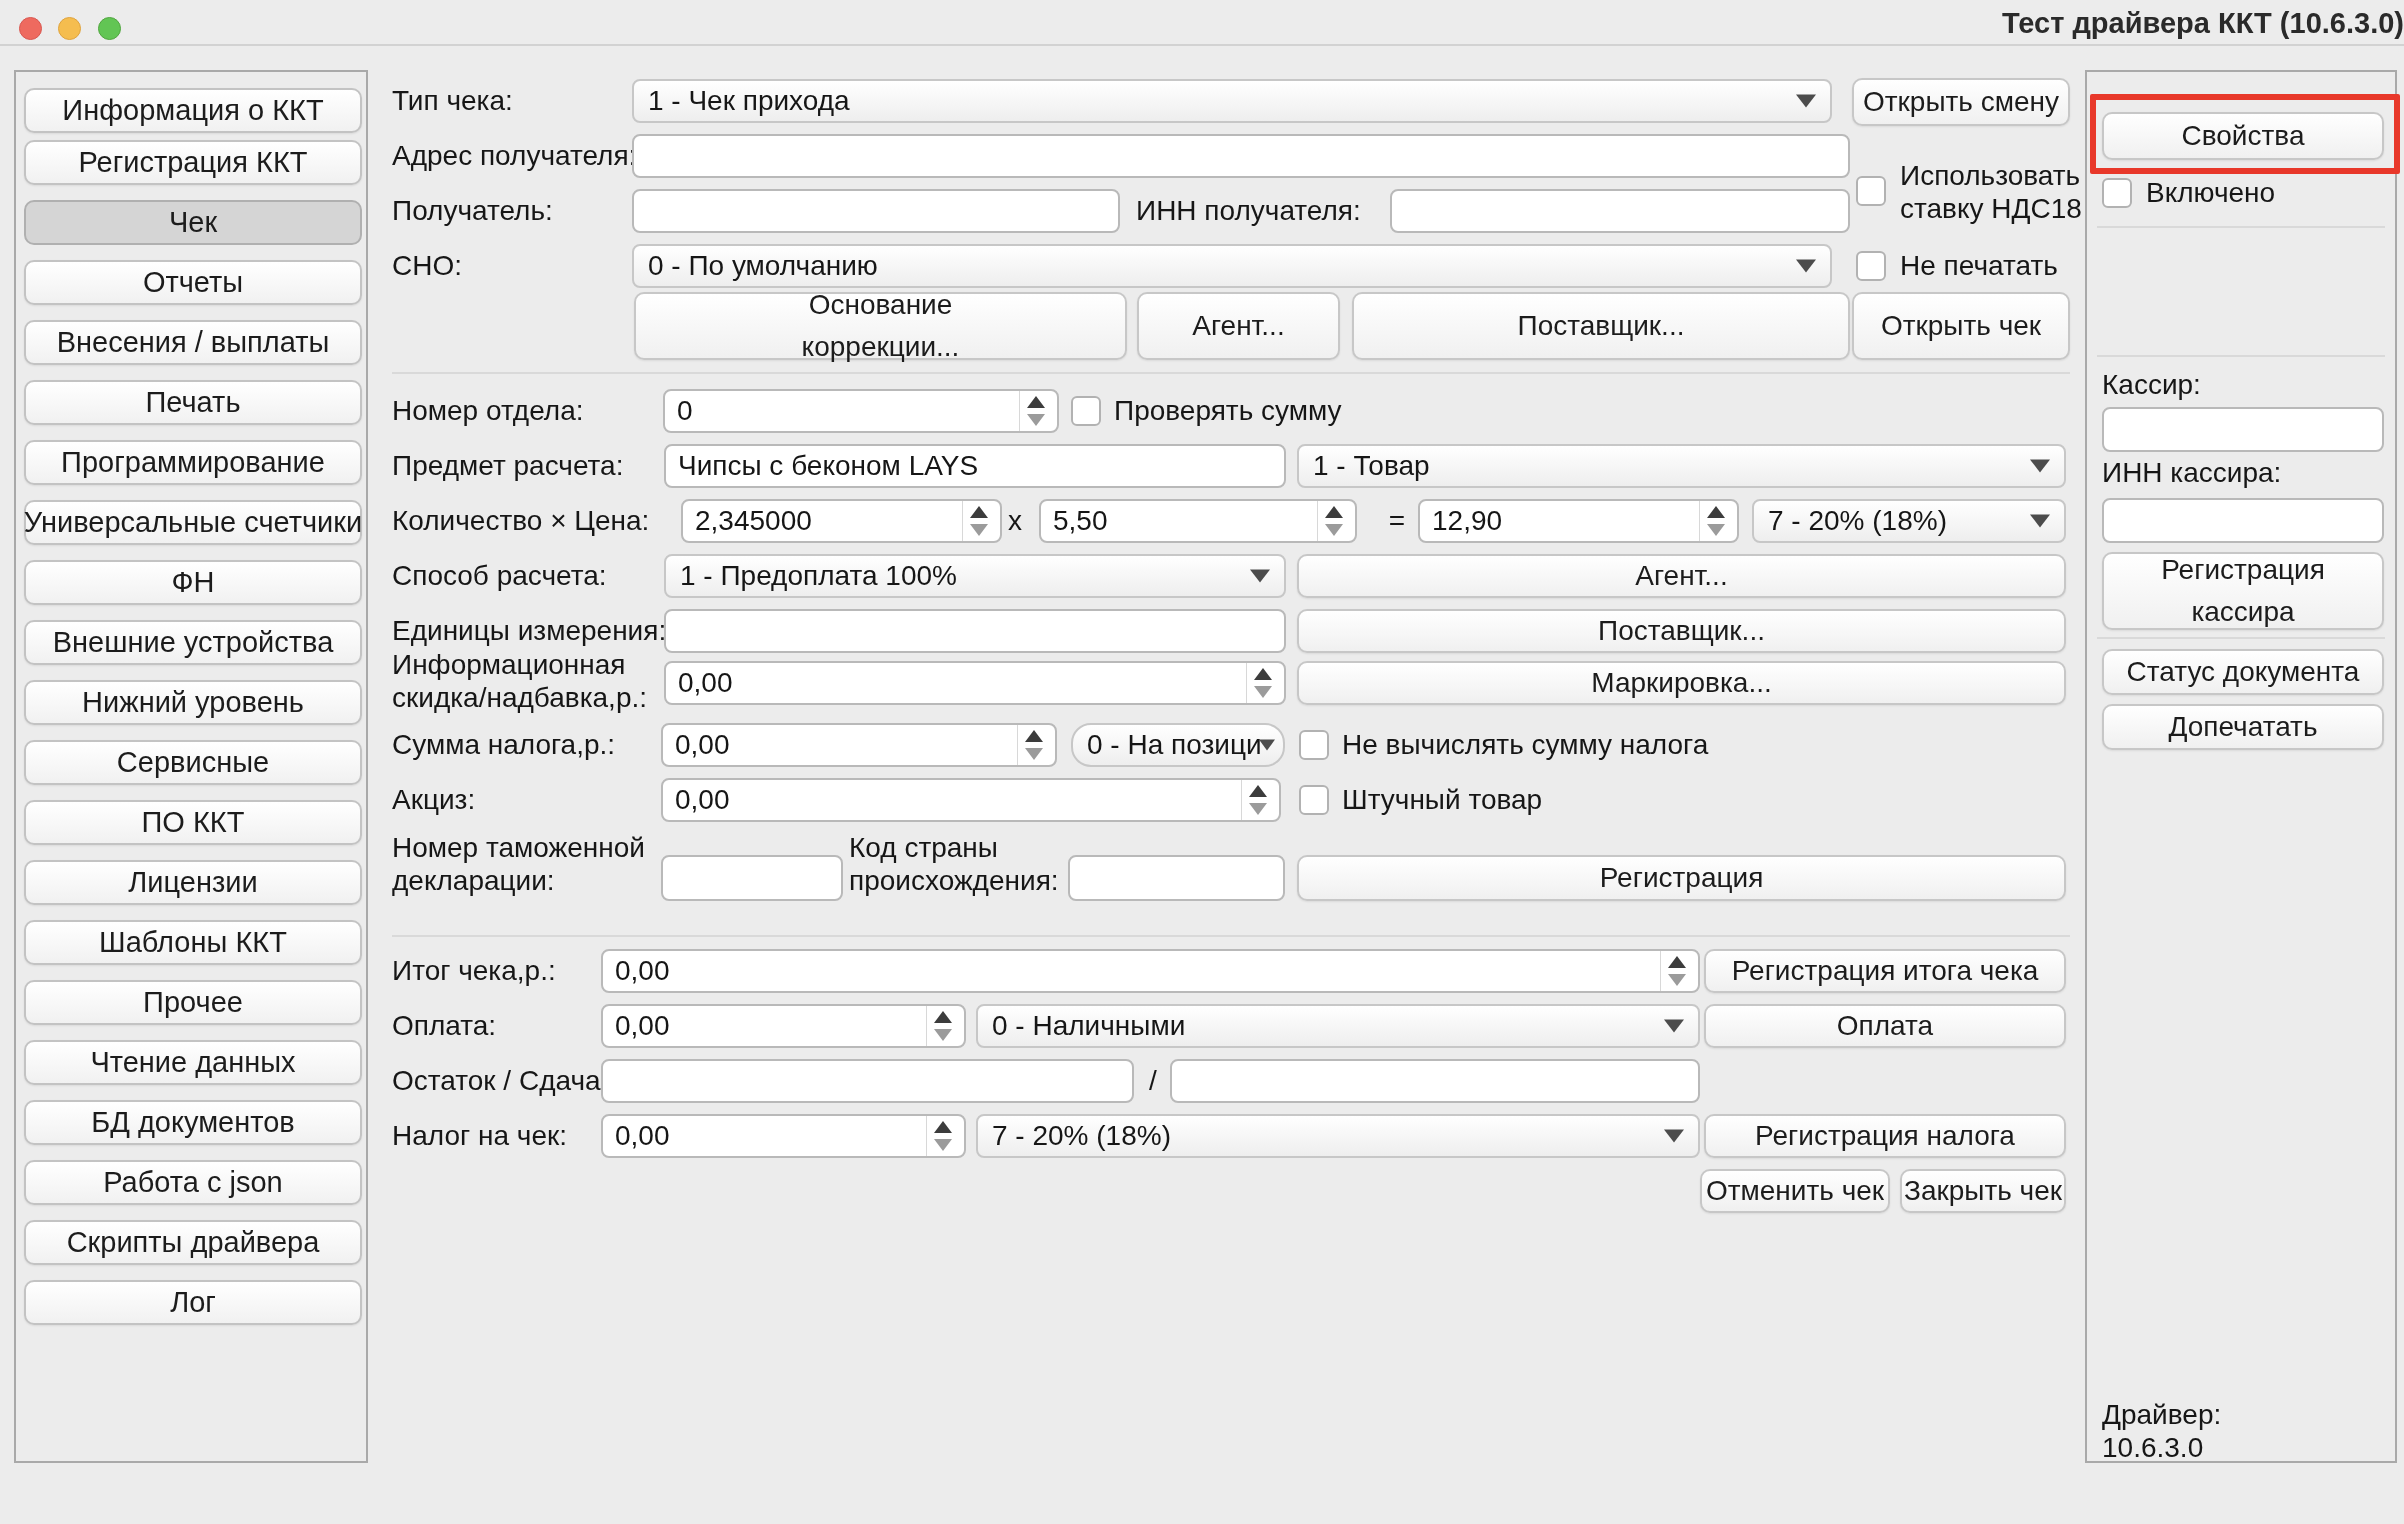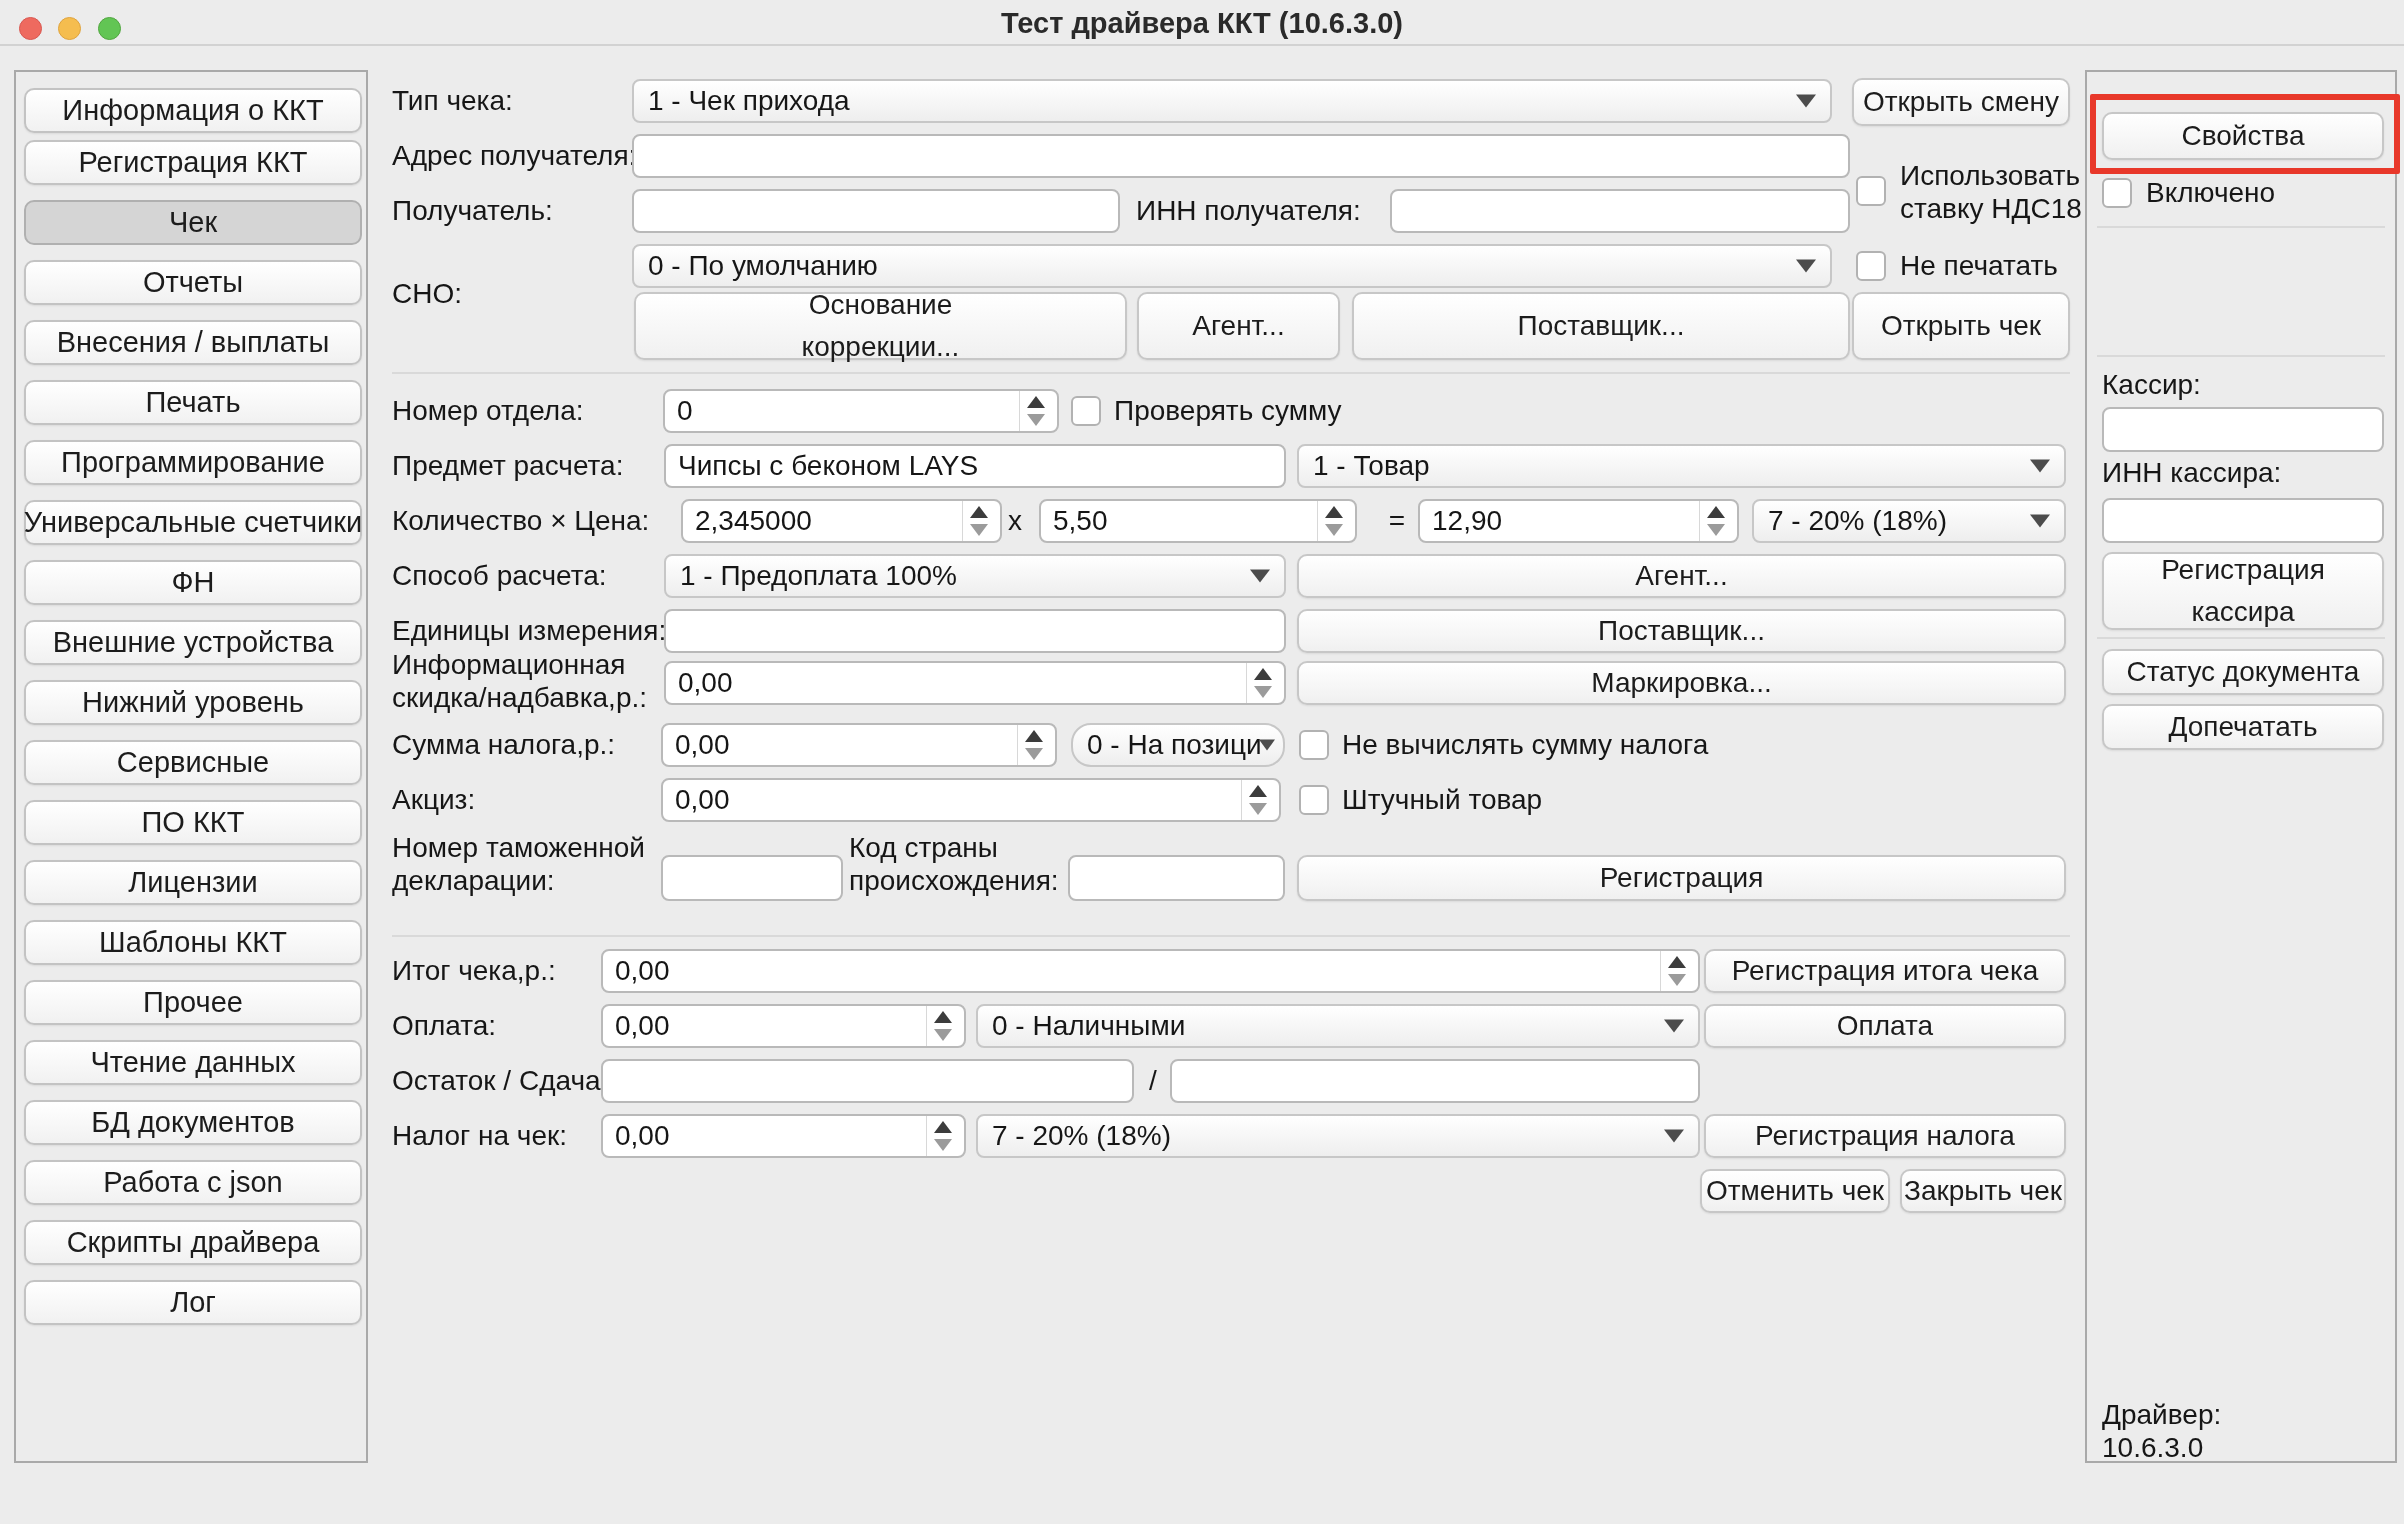--- a/index.html
+++ b/index.html
@@ -8,21 +8,21 @@
     background: #ececec;
     font-family: "Liberation Sans", "DejaVu Sans", sans-serif;
     color: #161616;
     position: relative;
     overflow: hidden;
   }
   .abs { position: absolute; }
 
   
   .titlebar { left:0; top:0; width:2404px; height:46px; background:#ececec; border-bottom:2px solid #d2d2d2; }
-  .title { left:0; top:0; width:2404px; height:46px; line-height:46px; text-align:center; font-size:29px; font-weight:bold; color:#2a2a2a; }
+  .title { left:0; top:0; width:2404px; height:46px; line-height:46px; text-align:right; font-size:29px; font-weight:bold; color:#2a2a2a; }
   .light { width:23px; height:23px; border-radius:50%; top:17px; }
   .light.red    { background:#ee6a5f; border:1px solid #d95750; }
   .light.yellow { background:#f5bd4f; border:1px solid #dfa33e; }
   .light.green  { background:#62c554; border:1px solid #51a63f; }
 
   
   .panel { border:2px solid #a9a9a9; }
 
   
   .btn {
@@ -114,21 +114,21 @@
 <div class="abs lbl" style="left:392px;top:134px;">Адрес получателя:</div>
 <div class="abs input" style="left:632px;top:134px;width:1218px;"></div>
 <span class="abs cb" style="left:1856px;top:176px;"></span>
 <div class="abs lbl2" style="left:1900px;top:159px;width:210px;">Использовать ставку НДС18</div>
 
 <div class="abs lbl" style="left:392px;top:189px;">Получатель:</div>
 <div class="abs input" style="left:632px;top:189px;width:488px;"></div>
 <div class="abs lbl" style="left:1136px;top:189px;">ИНН получателя:</div>
 <div class="abs input" style="left:1390px;top:189px;width:460px;"></div>
 
-<div class="abs lbl" style="left:392px;top:244px;margin-top:28px;">СНО:</div>
+<div class="abs lbl" style="left:392px;top:244px;">СНО:</div>
 <div class="abs combo" style="left:632px;top:244px;width:1200px;">
   <span>0 - По умолчанию</span>
   <i class="caret"></i>
 </div>
 <span class="abs cb" style="left:1856px;top:251px;"></span>
 <div class="abs lbl" style="left:1900px;top:244px;">Не печатать</div>
 
 <div class="abs btn btn2" style="left:634px;top:292px;width:493px;height:68px;padding:0 90px;">Основание коррекции...</div>
 <div class="abs btn" style="left:1137px;top:292px;width:203px;height:68px;">Агент...</div>
 <div class="abs btn" style="left:1352px;top:292px;width:498px;height:68px;">Поставщик...</div>

